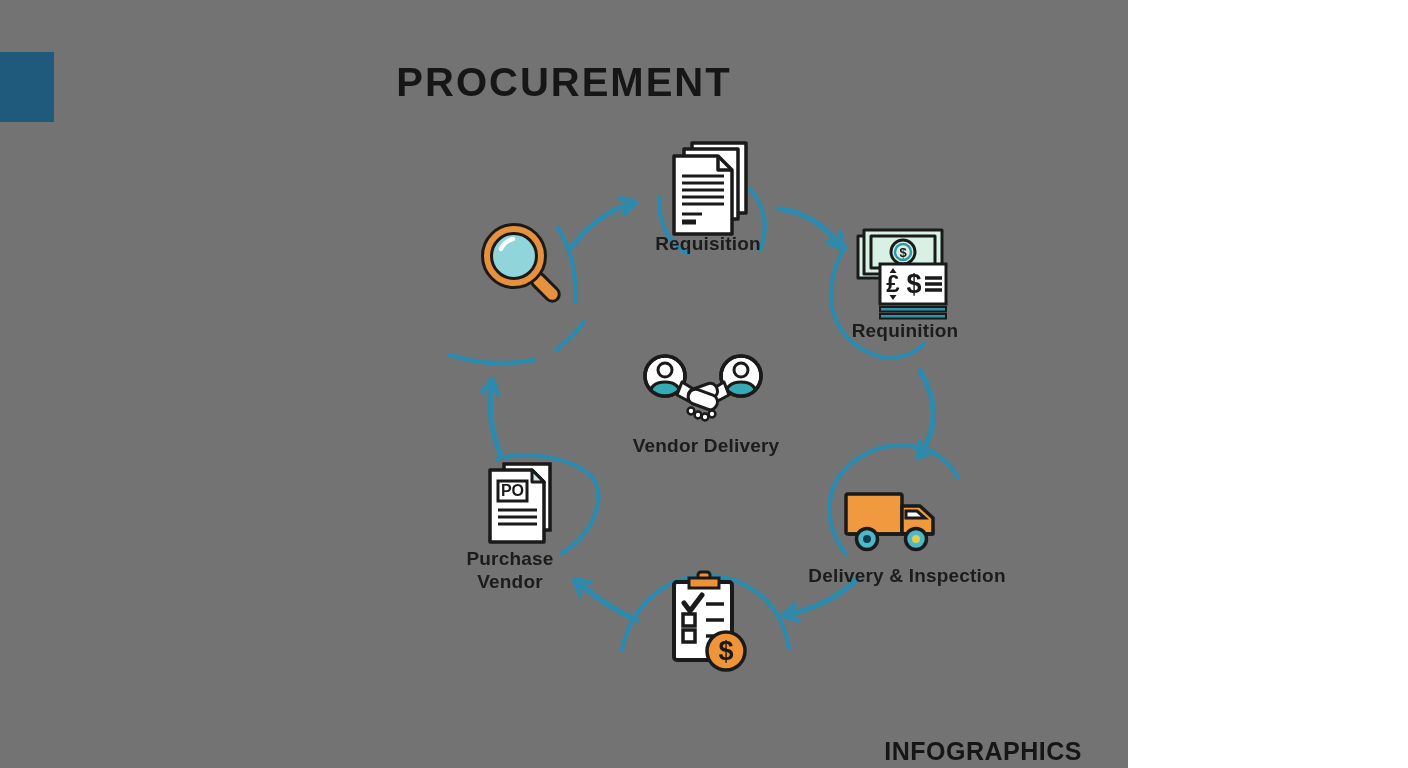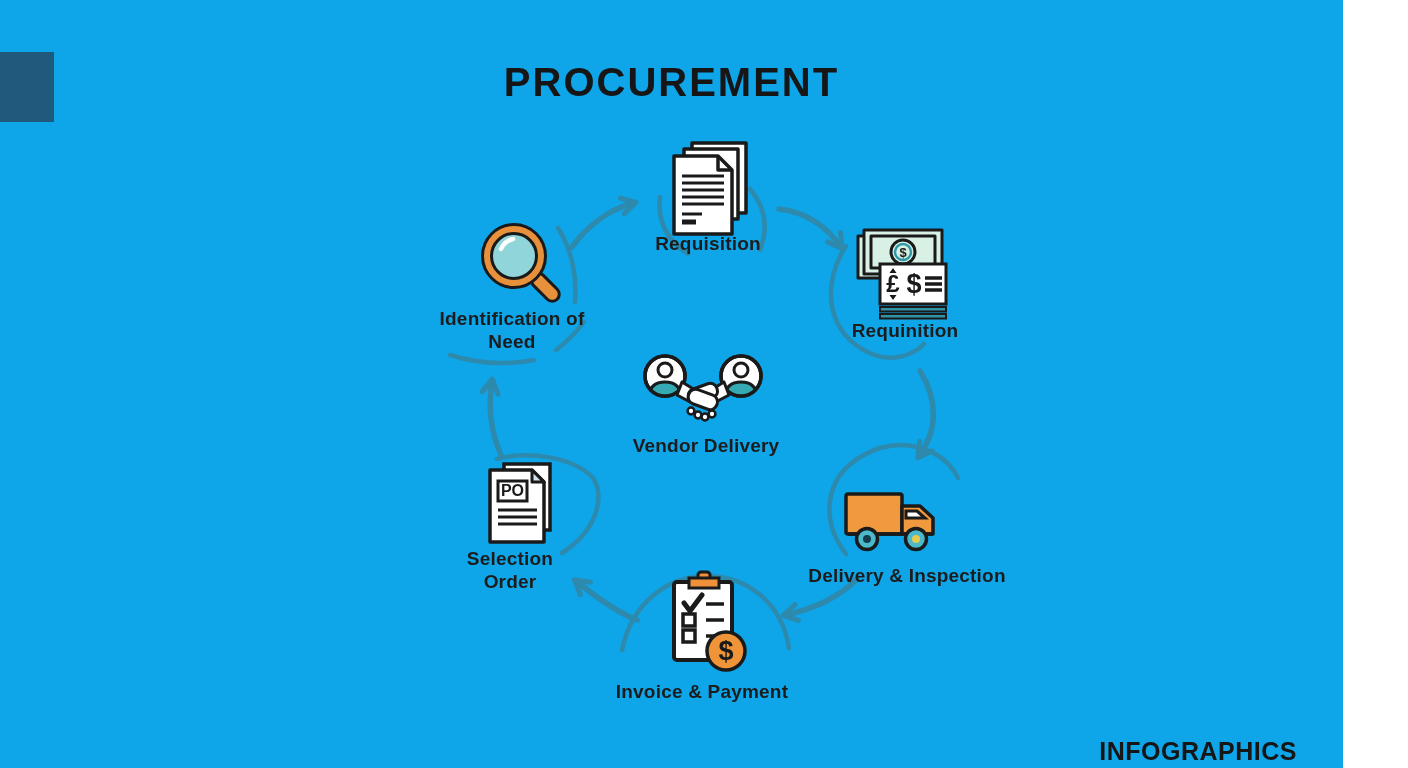--- a/index.html
+++ b/index.html
@@ -1,17 +1,17 @@
 <!DOCTYPE html>
 <html><head>
 <meta charset="utf-8">
 <style>
   html,body{margin:0;padding:0;background:#ffffff;}
   .canvas{
-    position:relative;width:1343px;height:768px;background:#0ea5e9;overflow:hidden;
+    position:relative;width:1128px;height:768px;background:#737373;overflow:hidden;
     font-family:"Liberation Sans",sans-serif;color:#1c1c1c;
   }
   .corner-square{position:absolute;left:0;top:52px;width:54px;height:70px;background:#1f5a7d;}
   .page-title{
     position:absolute;left:0;right:0;top:60px;text-align:center;
     font-size:40px;font-weight:800;letter-spacing:2px;color:#161616;
   }
   .watermark{
     position:absolute;right:46px;top:696px;font-size:25px;font-weight:700;
     letter-spacing:0.5px;color:#161616;margin-top:41px;
@@ -145,51 +145,49 @@
         <line x1="52" y1="34" x2="70" y2="34"></line>
         <line x1="52" y1="50" x2="70" y2="50"></line>
         <line x1="52" y1="66" x2="70" y2="66"></line>
       </g>
       <rect x="29" y="44" width="12" height="12" fill="#ffffff" stroke="#1a1a1a" stroke-width="3.5"></rect>
       <rect x="29" y="60" width="12" height="12" fill="#ffffff" stroke="#1a1a1a" stroke-width="3.5"></rect>
       <circle cx="72" cy="81" r="19" fill="#f0943a" stroke="#1a1a1a" stroke-width="3.5"></circle>
       <text x="72" y="90" text-anchor="middle" font-family="Liberation Sans, sans-serif" font-size="27" font-weight="bold" fill="#1a1a1a">$</text>
     </svg>
   </div>
-  <div class="node-label lbl-invoice">Invoice &amp; Payment</div>
 
   <div class="node icon-po">
     <svg class="icon" width="80" height="92" viewBox="0 0 80 92">
       <rect x="26" y="8" width="46" height="66" fill="#ffffff" stroke="#1a1a1a" stroke-width="3.5"></rect>
       <path d="M12 14 H54 L66 26 V86 H12 Z" fill="#ffffff" stroke="#1a1a1a" stroke-width="3.5" stroke-linejoin="round"></path>
       <path d="M54 14 V26 H66 Z" fill="#cfe3e8" stroke="#1a1a1a" stroke-width="3" stroke-linejoin="round"></path>
       <rect x="20" y="25" width="29" height="20" fill="#ffffff" stroke="#1a1a1a" stroke-width="3"></rect>
       <text x="34.5" y="40" text-anchor="middle" font-family="Liberation Sans, sans-serif" font-size="16" font-weight="bold" fill="#1a1a1a">PO</text>
       <g stroke="#1a1a1a" stroke-width="3" fill="none">
         <line x1="20" y1="54" x2="59" y2="54"></line>
         <line x1="20" y1="61" x2="59" y2="61"></line>
         <line x1="20" y1="68" x2="59" y2="68"></line>
       </g>
     </svg>
   </div>
-  <div class="node-label lbl-po">Selection Order</div>
+  <div class="node-label lbl-po">Purchase Vendor</div>
 
   <div class="node icon-magnifier">
     <svg class="icon" width="102" height="92" viewBox="0 0 102 92">
       <g transform="rotate(-45 66 56)">
         <rect x="59" y="52" width="14" height="34" rx="7" fill="#e8913d" stroke="#1a1a1a" stroke-width="3"></rect>
       </g>
       <circle cx="44" cy="34" r="27" fill="#8fd5d9"></circle>
       <circle cx="44" cy="34" r="27" fill="none" stroke="#e8913d" stroke-width="9"></circle>
       <circle cx="44" cy="34" r="31.5" fill="none" stroke="#1a1a1a" stroke-width="3"></circle>
       <circle cx="44" cy="34" r="22.5" fill="none" stroke="#1a1a1a" stroke-width="3"></circle>
       <path d="M31 27 A 17 17 0 0 1 43 17" stroke="#ffffff" stroke-width="4.5" fill="none" stroke-linecap="round"></path>
     </svg>
   </div>
-  <div class="node-label lbl-ident">Identification of Need</div>
 
   <div class="node icon-handshake">
     <svg class="icon" width="124" height="78" viewBox="0 0 124 78">
       <defs>
         <clipPath id="avL">
             <circle cx="24" cy="24" r="20"></circle>
           </clipPath>
         <clipPath id="avR">
             <circle cx="100" cy="24" r="20"></circle>
           </clipPath>

